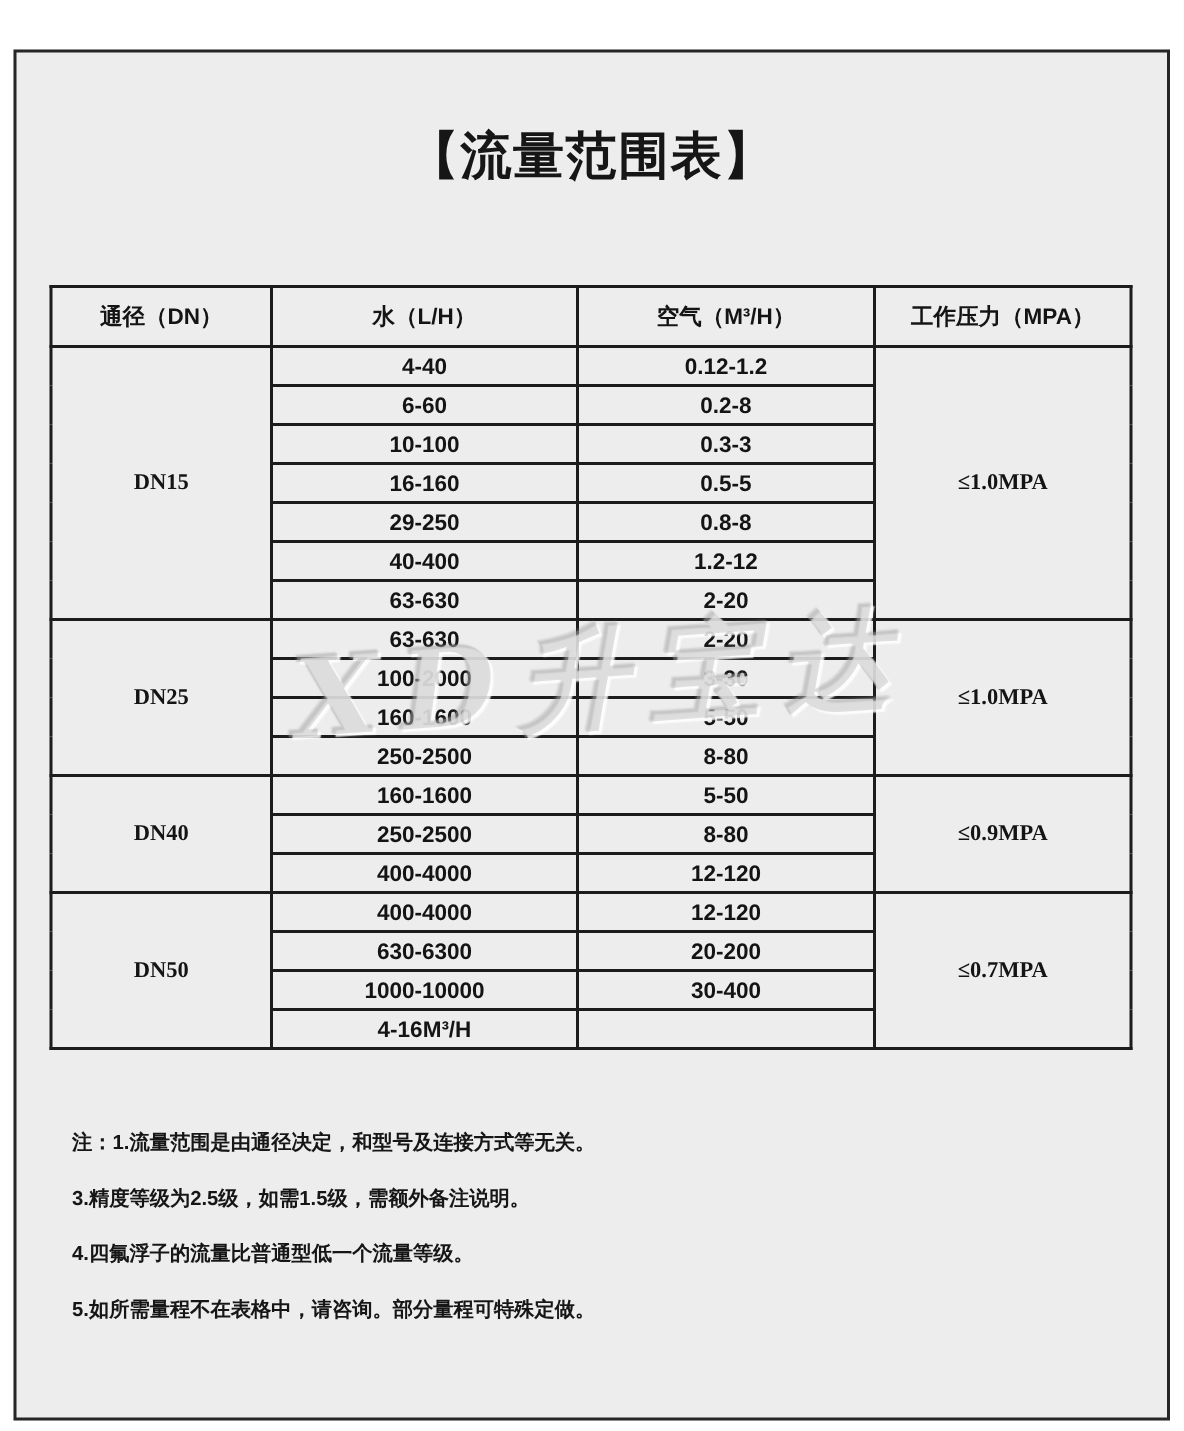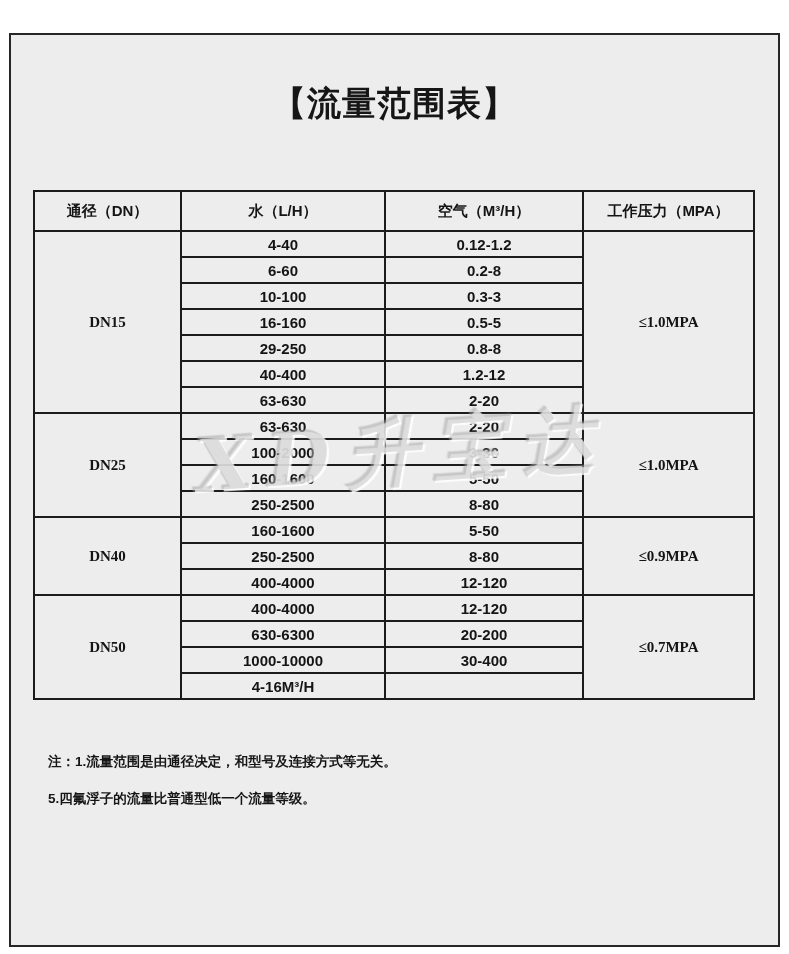--- a/index.html
+++ b/index.html
@@ -207,16 +207,18 @@
             <td></td>
           </tr>
         </tbody>
     </table>
   </div>
 
   <div class="watermark">XD升宝达</div>
 
   <div class="notes">
     <div class="note-line">注：1.流量范围是由通径决定，和型号及连接方式等无关。</div>
-    <div class="note-line">5.四氟浮子的流量比普通型低一个流量等级。</div>
+    <div class="note-line">3.精度等级为2.5级，如需1.5级，需额外备注说明。</div>
+    <div class="note-line">4.四氟浮子的流量比普通型低一个流量等级。</div>
+    <div class="note-line">5.如所需量程不在表格中，请咨询。部分量程可特殊定做。</div>
   </div>
 
 </div>
 
 </body></html>

